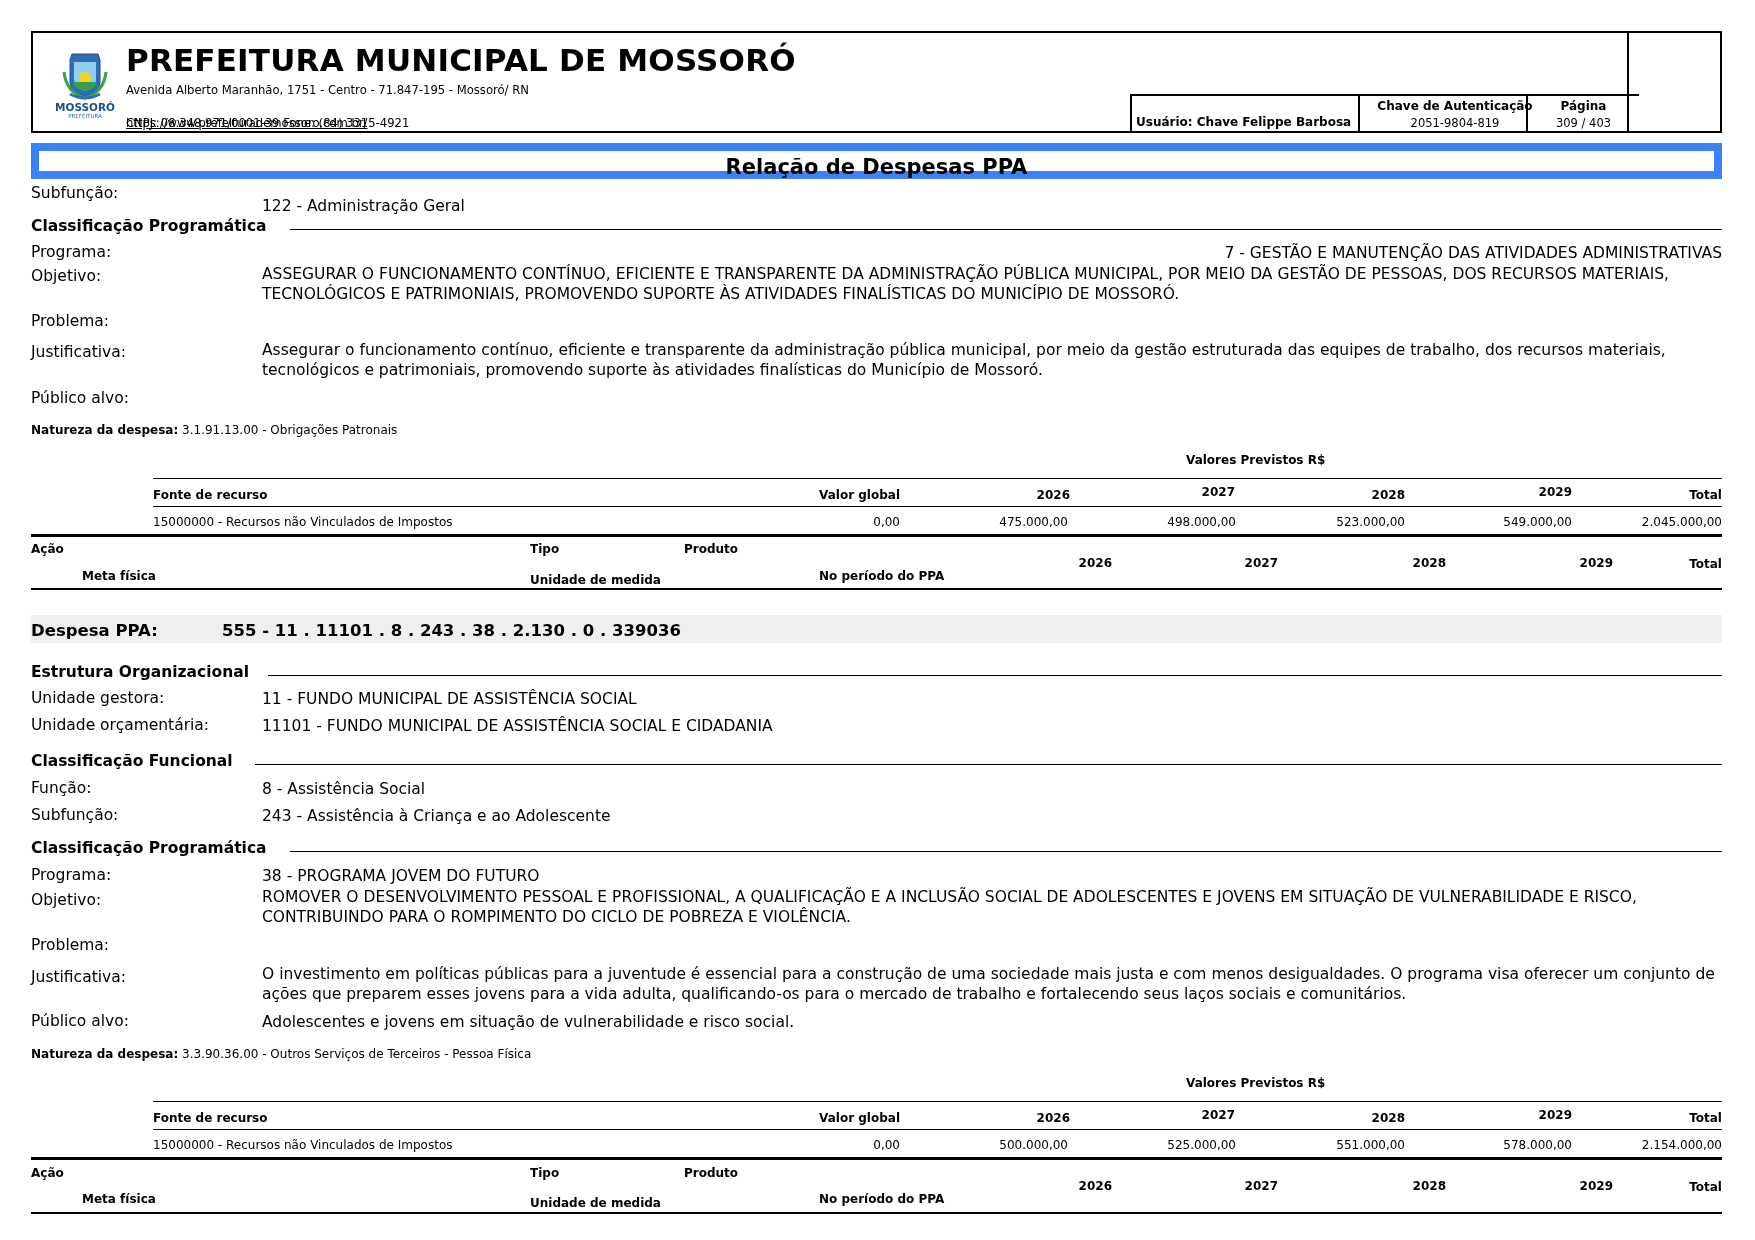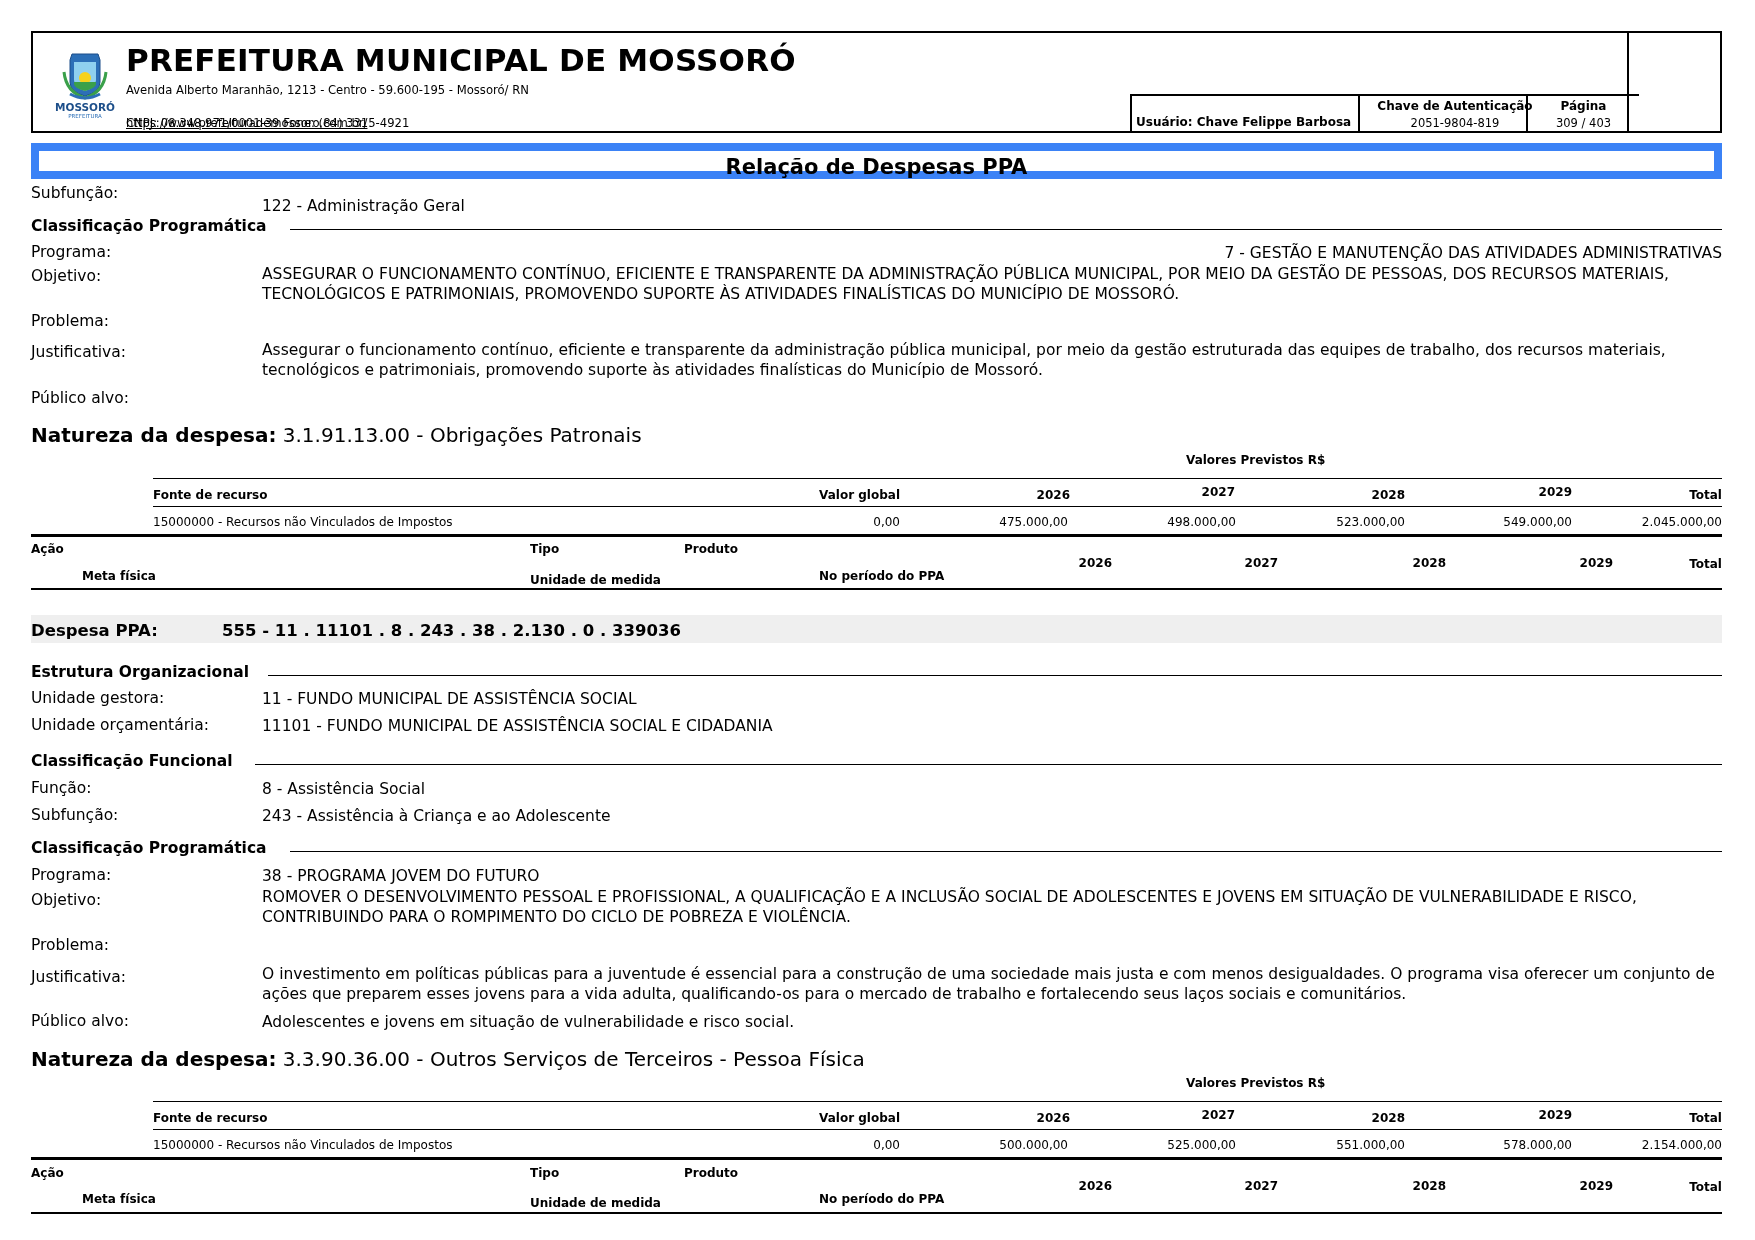--- a/index.html
+++ b/index.html
@@ -20,21 +20,21 @@
   .cell-user span { position:absolute; left:4px; bottom:4px; font-size:12px; font-weight:bold; white-space:nowrap; }
   .cell-key .k-lbl, .cell-page .k-lbl { font-size:12px; font-weight:bold; margin-top:3px; }
   .cell-key .k-val, .cell-page .k-val { font-size:11.5px; margin-top:3px; }
   .title-box { left:31px; top:143px; width:1691px; height:36px; border:8px solid #3b82f6; box-sizing:border-box; text-align:center; }
   .title-box span { font-size:21px; font-weight:bold; line-height:32px; }
   
   .lbl { left:31px; font-size:15.5px; white-space:nowrap; }
   .val { left:262px; font-size:15.5px; width:1460px; line-height:20px; }
   .sec { left:31px; font-size:15.5px; font-weight:bold; white-space:nowrap; background:#fff; padding-right:10px; }
   .rule { height:1px; background:#000; }
-  .nat { left:31px; font-size:20px; white-space:nowrap; }
+  .nat { left:31px; font-size:12px; white-space:nowrap; }
   .nat b { font-weight:bold; }
   .small { font-size:12px; white-space:nowrap; }
   .bold { font-weight:bold; }
   .r { text-align:right; }
   .line-thin { height:1px; background:#000; }
   .line-thick { height:3px; background:#000; }
   .band { left:31px; top:615px; width:1691px; height:28px; background:#efefef; }
   .band-lbl { left:31px; top:621px; font-size:16.5px; font-weight:bold; white-space:nowrap; }
   .band-val { left:222px; top:621px; font-size:16.5px; font-weight:bold; white-space:nowrap; }
 </style>
@@ -51,21 +51,21 @@
     <circle cx="35" cy="28" r="6" fill="#f6d21c"></circle>
     <path d="M24 32 L46 32 L46 34 Q46 38 35 41 Q24 38 24 34 Z" fill="#3aa04a"></path>
     <path d="M14 22 Q16 42 35 48 Q54 42 56 22" fill="none" stroke="#3aa04a" stroke-width="3"></path>
     <path d="M20 44 Q35 52 50 44" fill="none" stroke="#2c6fb7" stroke-width="3"></path>
     <text x="35" y="61" text-anchor="middle" font-family="DejaVu Sans, sans-serif" font-weight="bold" font-size="10.5" fill="#1d4f8a">MOSSORÓ</text>
     <text x="35" y="68" text-anchor="middle" font-family="DejaVu Sans, sans-serif" font-size="5.5" fill="#2c6fb7">PREFEITURA</text>
   </svg>
 </div>
 
 <div class="abs org-title">PREFEITURA MUNICIPAL DE MOSSORÓ</div>
-<div class="abs org-line" style="top:83px;">Avenida Alberto Maranhão, 1213 - Centro - 59.600-195 - Mossoró/ RN</div>
+<div class="abs org-line" style="top:83px;">Avenida Alberto Maranhão, 1751 - Centro - 71.847-195 - Mossoró/ RN</div>
 <div class="abs org-line" style="top:100px;margin-top:16px;">CNPJ: 08.348.971/0001-39 Fone: (84) 3315-4921</div>
 <div class="abs org-line" style="top:116px;"><a class="org-link">https://www.prefeiturademossoro.com.br/</a></div>
 
 <div class="abs infocell cell-user">
   <span>Usuário: Chave Felippe Barbosa</span>
 </div>
 <div class="abs infocell cell-key">
   <div class="k-lbl">Chave de Autenticação</div>
   <div class="k-val">2051-9804-819</div>
 </div>

